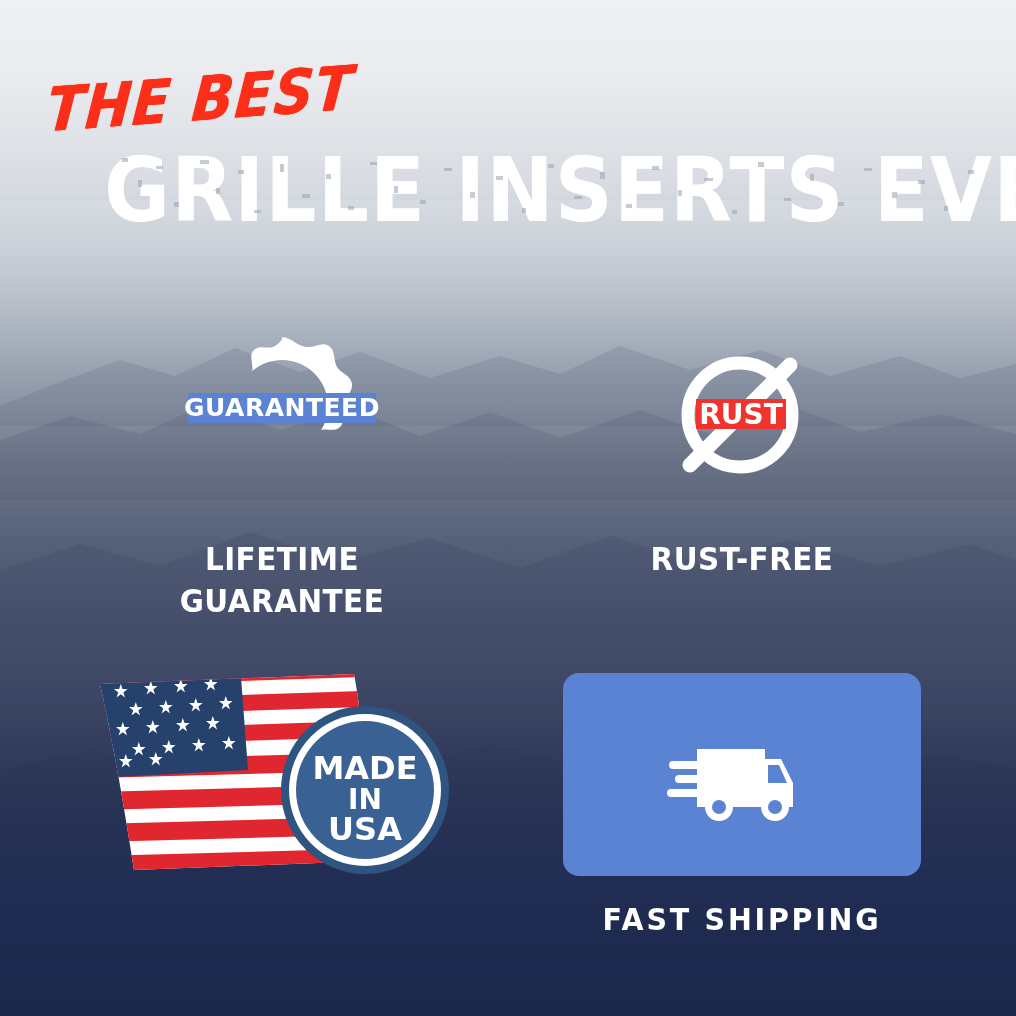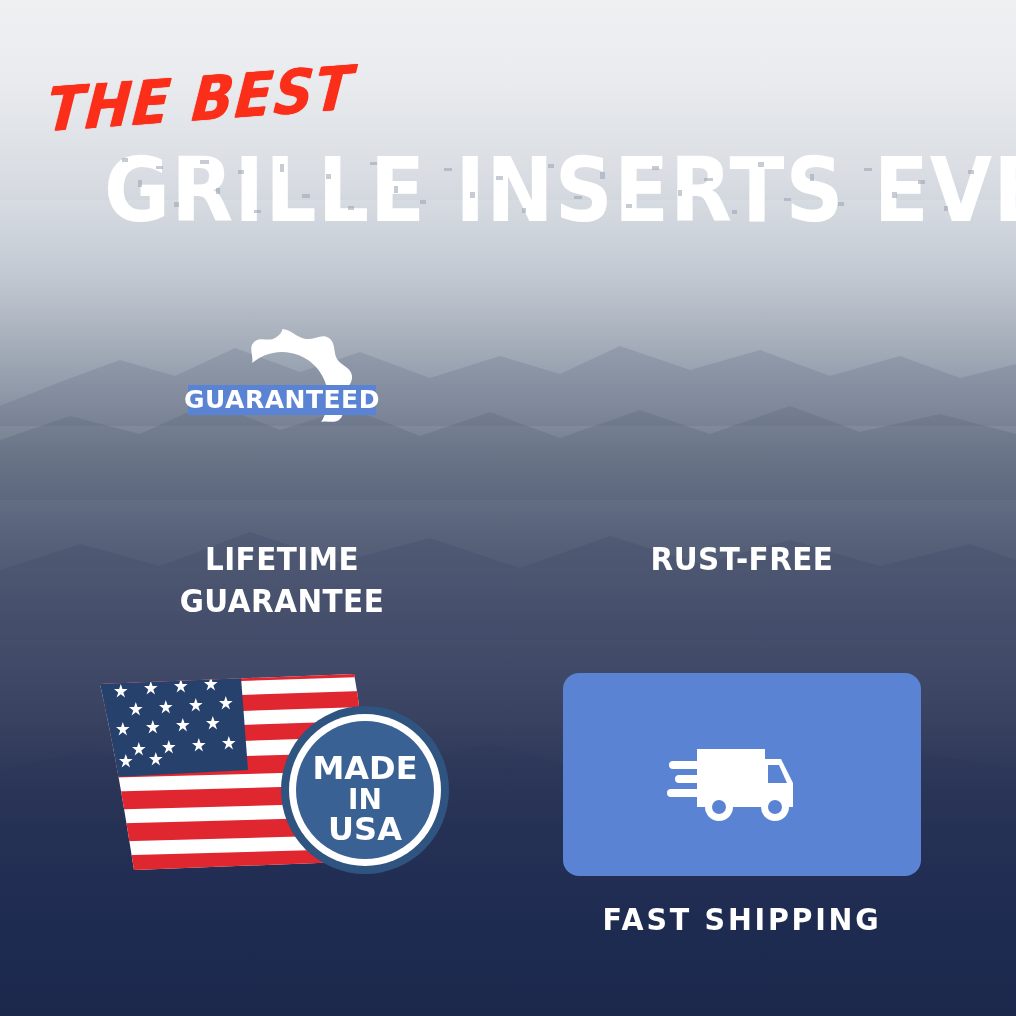--- a/index.html
+++ b/index.html
@@ -87,21 +87,21 @@
     line-height:42px;
     transform:scaleX(.92);
   }
   .cap-gt{left:104px;top:538px;width:356px;font-size:32px;letter-spacing:.5px;}
   .cap-rf{left:563px;top:538px;width:358px;font-size:32px;letter-spacing:.5px;}
   .cap-fs{left:553px;top:898px;width:378px;font-size:31px;letter-spacing:3px;}
   .cap-line{display:block;}
 
   
   .icon-holder{position:absolute;display:flex;align-items:center;justify-content:center;}
-  .ih-gt{left:104px;top:296px;width:356px;height:203px;}
+  .ih-gt{left:104px;top:304px;width:356px;height:203px;}
   .ih-rf{left:563px;top:310px;width:358px;height:203px;}
   .ih-fs{left:563px;top:673px;width:358px;height:203px;}
 
   
   .flag-block{position:absolute;left:92px;top:670px;width:360px;height:210px;}
   .flag-svg{position:absolute;left:0;top:0;}
   .seal{position:absolute;left:188px;top:35px;}
 </style>
 </head>
 <body>
@@ -196,20 +196,28 @@
       <rect x="6" y="62" width="188" height="30" fill="#5a83d4"></rect>
       <text x="100" y="85" text-anchor="middle" fill="#ffffff" font-family="DejaVu Sans, sans-serif" font-size="25" font-weight="bold" letter-spacing="0.5">GUARANTEED</text>
     </svg>
   </div>
   <div class="caption cap-gt">
     <span class="cap-line">LIFETIME</span>
     <span class="cap-line">GUARANTEE</span>
   </div>
 
   <div class="card red"></div>
+  <div class="icon-holder ih-rf">
+    <svg width="160" height="150" viewBox="0 0 160 150">
+      <circle cx="78" cy="78" r="52" fill="none" stroke="#ffffff" stroke-width="13"></circle>
+      <line x1="28" y1="128" x2="128" y2="28" stroke="#ffffff" stroke-width="15" stroke-linecap="round"></line>
+      <rect x="34" y="62" width="90" height="30" fill="#f0332c"></rect>
+      <text x="79" y="87" text-anchor="middle" fill="#ffffff" font-family="DejaVu Sans, sans-serif" font-size="28" font-weight="bold">RUST</text>
+    </svg>
+  </div>
   <div class="caption cap-rf">
     <span class="cap-line">RUST-FREE</span>
   </div>
 
   <div class="flag-block">
     <svg class="flag-svg" width="300" height="200" viewBox="0 0 300 200">
       <defs>
         <clipPath id="flagclip">
           <path d="M8,14 L262,4 C268,36 272,70 268,104 C264,140 258,166 252,192 L42,200 C34,150 24,86 8,14 Z"></path>
         </clipPath>

